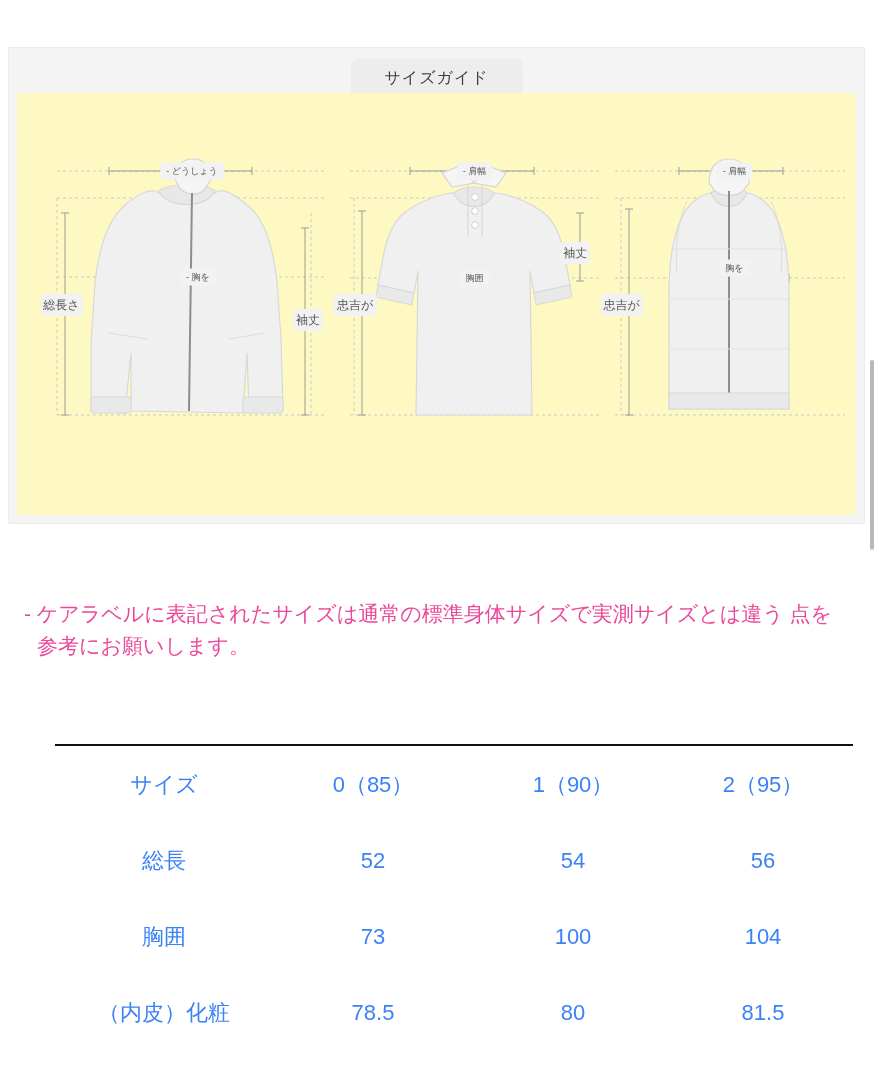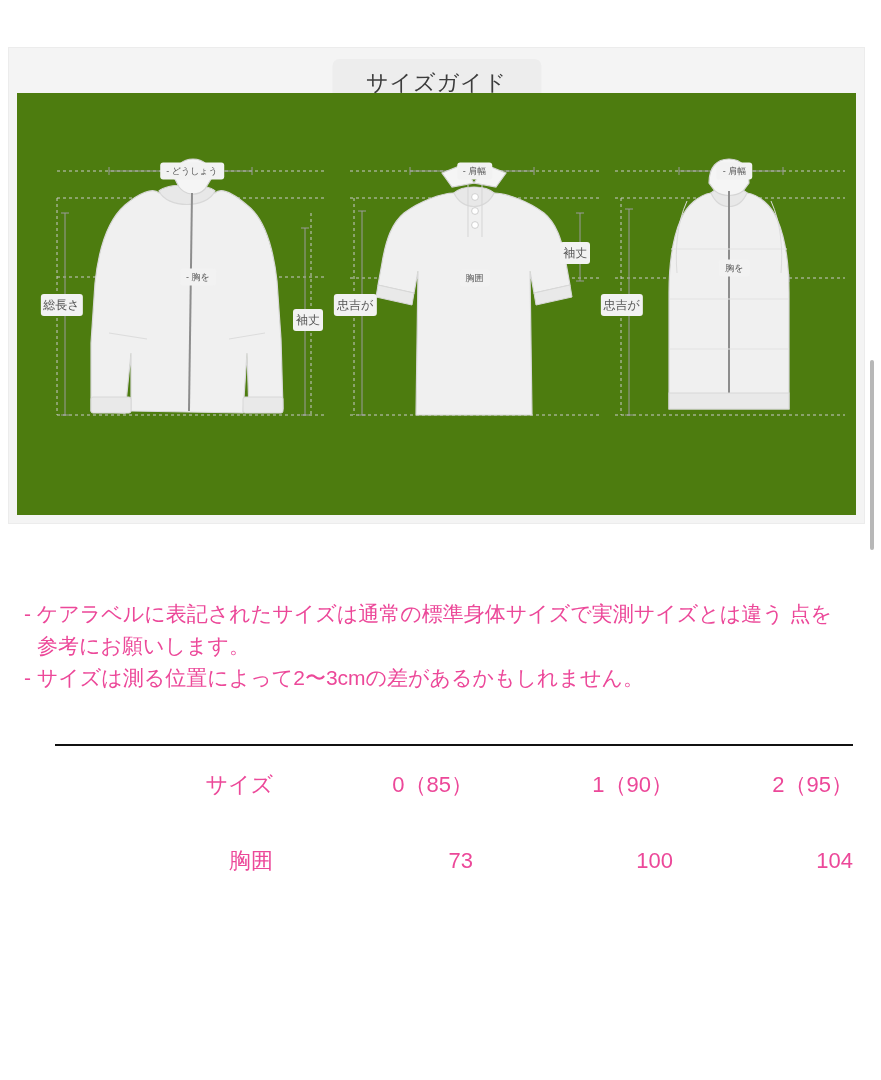--- a/index.html
+++ b/index.html
@@ -27,33 +27,33 @@
     border: 1px solid #ececec;
     box-sizing: border-box;
   }
   .guide-title {
     position: absolute;
     left: 50%;
     transform: translateX(-50%);
     top: 11px;
     background: #ededed;
     color: #3c3c3c;
-    font-size: 22px;
+    font-size: 16px;
     letter-spacing: 1px;
     padding: 9px 34px;
     border-radius: 7px;
     white-space: nowrap;
   }
   .guide-canvas {
     position: absolute;
     left: 8px;
     top: 45px;
     right: 8px;
     bottom: 8px;
-    background: #4d7c0f;
+    background: #fef9c3;
   }
 
   .fig {
     position: absolute;
     top: 60px;
     height: 300px;
   }
   .fig-jacket { left: 30px;  width: 290px; }
   .fig-polo   { left: 325px; width: 265px; }
   .fig-vest   { left: 590px; width: 245px; }
@@ -97,23 +97,23 @@
     position: absolute;
     left: 55px;
     top: 744px;
     width: 798px;
     border-collapse: collapse;
     border-top: 2px solid #111;
     font-size: 22px;
   }
   .size-table td {
     padding: 24px 0 22px 0;
-    text-align: right;
+    text-align: center;
     vertical-align: middle;
-    color: #ec4899;
+    color: #3b82f6;
   }
   .size-table td.c0 { width: 218px; }
   .size-table td.c1 { width: 200px; margin-top: 12px; }
   .size-table td.c2 { width: 200px; margin-left: 32px; }
   .size-table td.c3 { width: 180px; }
 
   
   .scrollbar-track {
     position: absolute;
     right: 3px;
@@ -295,35 +295,46 @@
       <div class="meas-label" style="left:52%; top:18px;">- 肩幅</div>
       <div class="meas-label" style="left:52%; top:115px;">胸を</div>
       <div class="meas-label vert" style="left:6%; top:152px;">忠吉が</div>
     </div>
 
   </div>
 </div>
 
 <div class="notes">
   <span class="note-line">- ケアラベルに表記されたサイズは通常の標準身体サイズで実測サイズとは違う 点を参考にお願いします。</span>
-  <span class="note-line">- サイズは測る位置によって2〜3cmの差があるかもしれません。</span>
 </div>
 
 <table class="size-table">
   <tbody>
     <tr>
       <td class="c0">サイズ</td>
       <td class="c1">0（85）</td>
       <td class="c2">1（90）</td>
       <td class="c3">2（95）</td>
     </tr>
     <tr>
+      <td class="c0">総長</td>
+      <td class="c1">52</td>
+      <td class="c2">54</td>
+      <td class="c3">56</td>
+    </tr>
+    <tr>
       <td class="c0">胸囲</td>
       <td class="c1">73</td>
       <td class="c2">100</td>
       <td class="c3">104</td>
     </tr>
+    <tr>
+      <td class="c0">（内皮）化粧</td>
+      <td class="c1">78.5</td>
+      <td class="c2">80</td>
+      <td class="c3">81.5</td>
+    </tr>
   </tbody>
 </table>
 
 <div class="scrollbar-track">
   <div class="scrollbar-thumb"></div>
 </div>
 
 </body></html>

